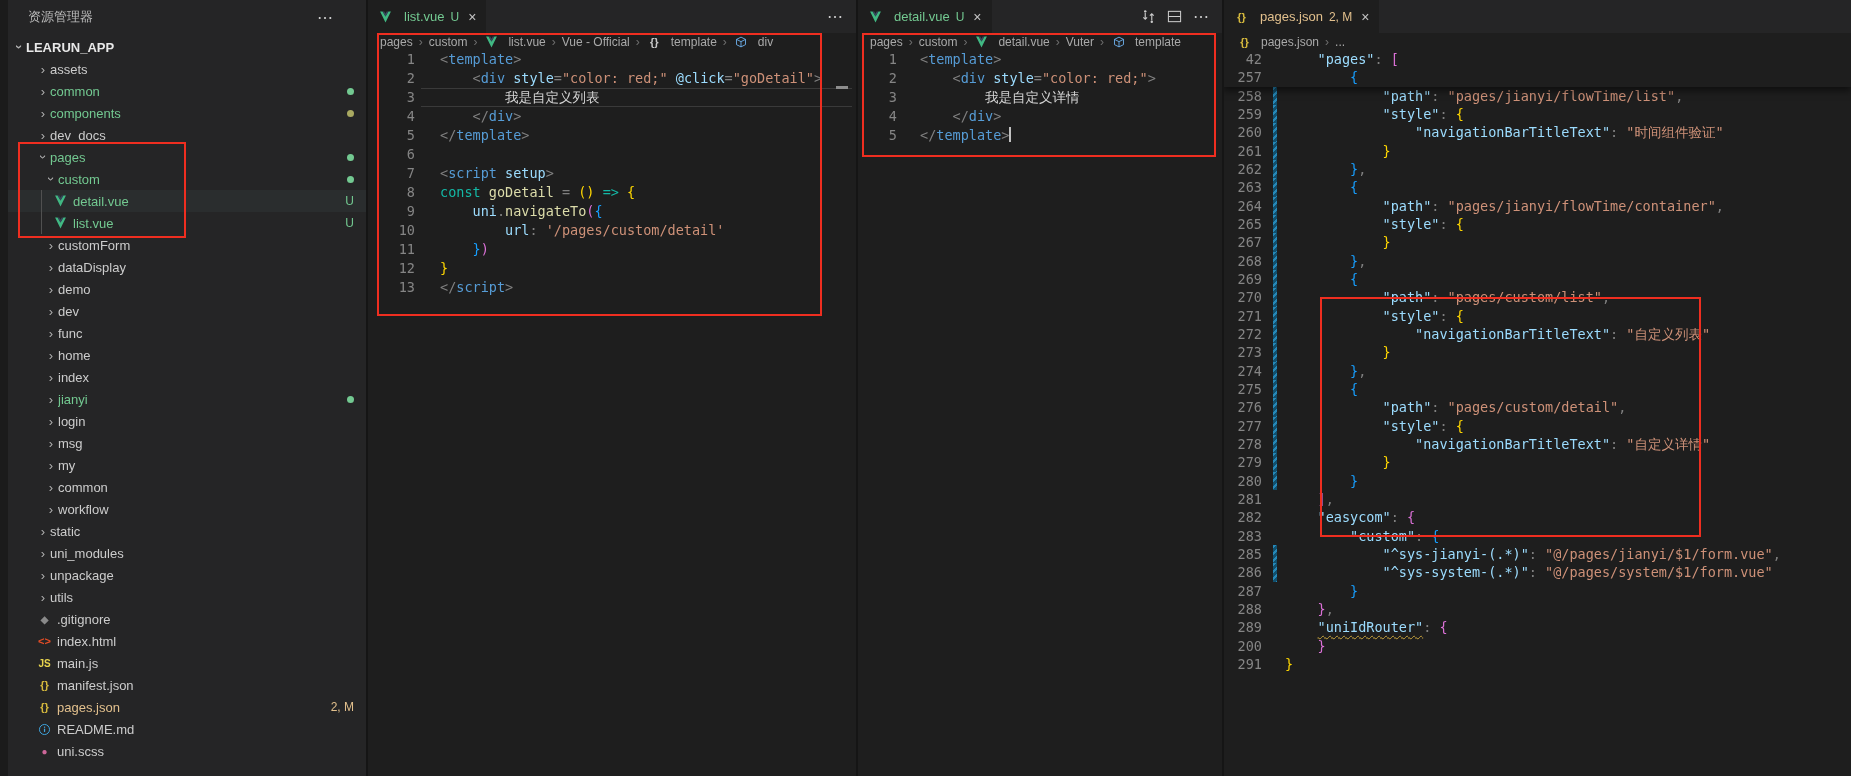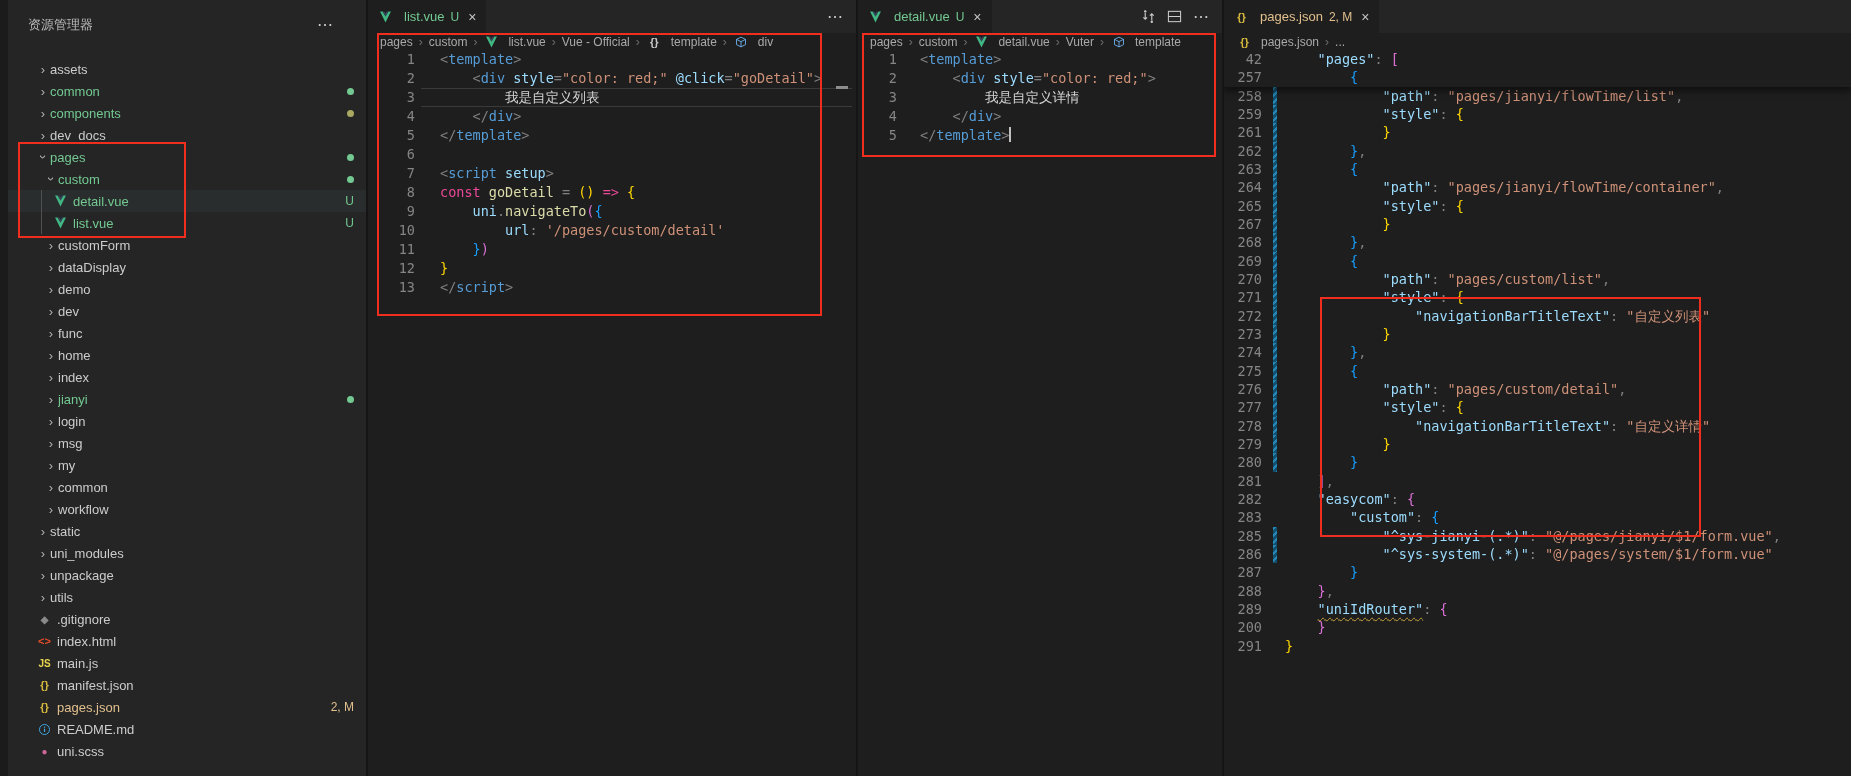--- a/index.html
+++ b/index.html
@@ -1,21 +1,21 @@
 <!DOCTYPE html>
 <html><head>
 <meta charset="utf-8">
 <style>
   html,body{margin:0;padding:0}
   body{width:1851px;height:776px;background:#1e1e1e;overflow:hidden;position:relative;
        font-family:"Liberation Sans",sans-serif;color:#cccccc;-webkit-font-smoothing:antialiased}
   
   .sidebar{position:absolute;left:0;top:0;width:366px;height:776px;background:#252526;z-index:1}
   .leftstrip{position:absolute;left:0;top:0;width:8px;height:100%;background:#1b1b1b}
-  .sb-head{position:absolute;left:8px;right:16px;top:0;height:34px;display:flex;align-items:flex-end;
+  .sb-head{position:absolute;left:8px;right:16px;top:0;height:34px;display:flex;align-items:center;
            padding:0 16px 0 20px;font-size:13px;color:#bbbbbb}
   .sb-head .sp{flex:1}
   .more{color:#cccccc;font-size:16px;letter-spacing:1px;cursor:pointer}
   .root-row{position:absolute;left:8px;right:0;top:36px;height:22px;display:flex;align-items:center;
             padding-left:4px;font-size:13px;font-weight:bold;color:#e8e8e8}
   #tree{position:absolute;left:8px;right:0;top:58px}
   .trow{position:relative;height:22px;display:flex;align-items:center;font-size:13px;color:#cccccc;cursor:pointer}
   .trow.sel{background:#2a2d2e}
   .twisty{display:inline-block;width:14px;flex:none;font-size:13px;color:#b0b0b0;text-align:center;
           transform-origin:55% 50%}
@@ -48,39 +48,43 @@
   .indent{display:inline-block;height:100%;vertical-align:top;
           background:repeating-linear-gradient(to right,transparent 0,transparent 31.5px,#3d3d3d 31.5px,#3d3d3d 32.5px)}
   .cur::after{content:"";position:absolute;left:calc(var(--numw) + 6px);right:4px;top:0;bottom:0;
               border-top:1px solid #3a3a3a;border-bottom:1px solid #3a3a3a;pointer-events:none}
   .mod::before{content:"";position:absolute;left:50px;width:4px;top:0;bottom:0;
                background:repeating-linear-gradient(135deg,#2688b8 0,#2688b8 2.5px,#11506e 2.5px,#11506e 5px)}
   .stickybox{position:relative;z-index:3;background:#1e1e1e;box-shadow:0 4px 7px rgba(0,0,0,.5)}
   .caret{display:inline-block;width:2px;height:15px;background:#c0c0c0;vertical-align:-2px}
   
   .c-tag{color:#569cd6}.c-p{color:#808080}.c-pl{color:#d4d4d4}.c-attr{color:#9cdcfe}
-  .c-str{color:#ce9178}.c-text{color:#d4d4d4}.c-kw{color:#ec4899}.c-fn{color:#dcdcaa}
+  .c-str{color:#ce9178}.c-text{color:#d4d4d4}.c-kw{color:#14b8a6}.c-fn{color:#dcdcaa}
   .c-var{color:#9cdcfe}.c-key{color:#9cdcfe}
   .c-b1{color:#ffd700}.c-b2{color:#da70d6}.c-b3{color:#179fff}
   .c-warnkey{color:#9cdcfe;text-decoration:underline wavy #c8a43d 1px;text-underline-offset:3px}
   
   .vdiv{position:absolute;top:0;bottom:0;width:2px;background:#151515;z-index:5}
   .ann{position:absolute;border:2px solid #ef2e20;pointer-events:none;z-index:9}
   .ovdash{position:absolute;left:836px;top:86px;width:12px;height:3px;background:#8d8d8d;z-index:4}
 </style>
 </head>
 <body>
 
 <div class="sidebar">
   <div class="leftstrip"></div>
   <div class="sb-head">
     <span>资源管理器</span>
     <span class="sp"></span>
     <span class="more">⋯</span>
   </div>
+  <div class="root-row">
+    <span class="twisty open">›</span>
+    <span>LEARUN_APP</span>
+  </div>
   <div id="tree">
       <div class="trow" style="padding-left: 28px;">
         <span class="twisty">›</span>
         <span class="blabel">assets</span>
       </div>
       <div class="trow" style="padding-left: 28px;">
         <span class="twisty">›</span>
         <span class="blabel g-added">common</span>
         <span class="badge"><span class="dot" style="background:#73c991"></span></span>
       </div>
@@ -380,20 +384,21 @@
         <span class="sep">›</span>
         <span class="citem">...</span>
       </div>
       <div class="codearea">
         <div class="stickybox">
           <div class="line"><span class="ln">42</span><span class="lc"><span class="indent" style="width:32.5px"></span><span class="c-key">"pages"</span><span class="c-p">: </span><span class="c-b2">[</span></span></div>
           <div class="line"><span class="ln">257</span><span class="lc"><span class="indent" style="width:65.0px"></span><span class="c-b3">{</span></span></div>
         </div>
         <div class="line mod"><span class="ln">258</span><span class="lc"><span class="indent" style="width:97.5px"></span><span class="c-key">"path"</span><span class="c-p">: </span><span class="c-str">"pages/jianyi/flowTime/list"</span><span class="c-p">,</span></span></div>
         <div class="line mod"><span class="ln">259</span><span class="lc"><span class="indent" style="width:97.5px"></span><span class="c-key">"style"</span><span class="c-p">: </span><span class="c-b1">{</span></span></div>
+        <div class="line mod"><span class="ln">260</span><span class="lc"><span class="indent" style="width:130.0px"></span><span class="c-key">"navigationBarTitleText"</span><span class="c-p">: </span><span class="c-str">"时间组件验证"</span></span></div>
         <div class="line mod"><span class="ln">261</span><span class="lc"><span class="indent" style="width:97.5px"></span><span class="c-b1">}</span></span></div>
         <div class="line mod"><span class="ln">262</span><span class="lc"><span class="indent" style="width:65.0px"></span><span class="c-b3">}</span><span class="c-p">,</span></span></div>
         <div class="line mod"><span class="ln">263</span><span class="lc"><span class="indent" style="width:65.0px"></span><span class="c-b3">{</span></span></div>
         <div class="line mod"><span class="ln">264</span><span class="lc"><span class="indent" style="width:97.5px"></span><span class="c-key">"path"</span><span class="c-p">: </span><span class="c-str">"pages/jianyi/flowTime/container"</span><span class="c-p">,</span></span></div>
         <div class="line mod"><span class="ln">265</span><span class="lc"><span class="indent" style="width:97.5px"></span><span class="c-key">"style"</span><span class="c-p">: </span><span class="c-b1">{</span></span></div>
         <div class="line mod"><span class="ln">267</span><span class="lc"><span class="indent" style="width:97.5px"></span><span class="c-b1">}</span></span></div>
         <div class="line mod"><span class="ln">268</span><span class="lc"><span class="indent" style="width:65.0px"></span><span class="c-b3">}</span><span class="c-p">,</span></span></div>
         <div class="line mod"><span class="ln">269</span><span class="lc"><span class="indent" style="width:65.0px"></span><span class="c-b3">{</span></span></div>
         <div class="line mod"><span class="ln">270</span><span class="lc"><span class="indent" style="width:97.5px"></span><span class="c-key">"path"</span><span class="c-p">: </span><span class="c-str">"pages/custom/list"</span><span class="c-p">,</span></span></div>
         <div class="line mod"><span class="ln">271</span><span class="lc"><span class="indent" style="width:97.5px"></span><span class="c-key">"style"</span><span class="c-p">: </span><span class="c-b1">{</span></span></div>

